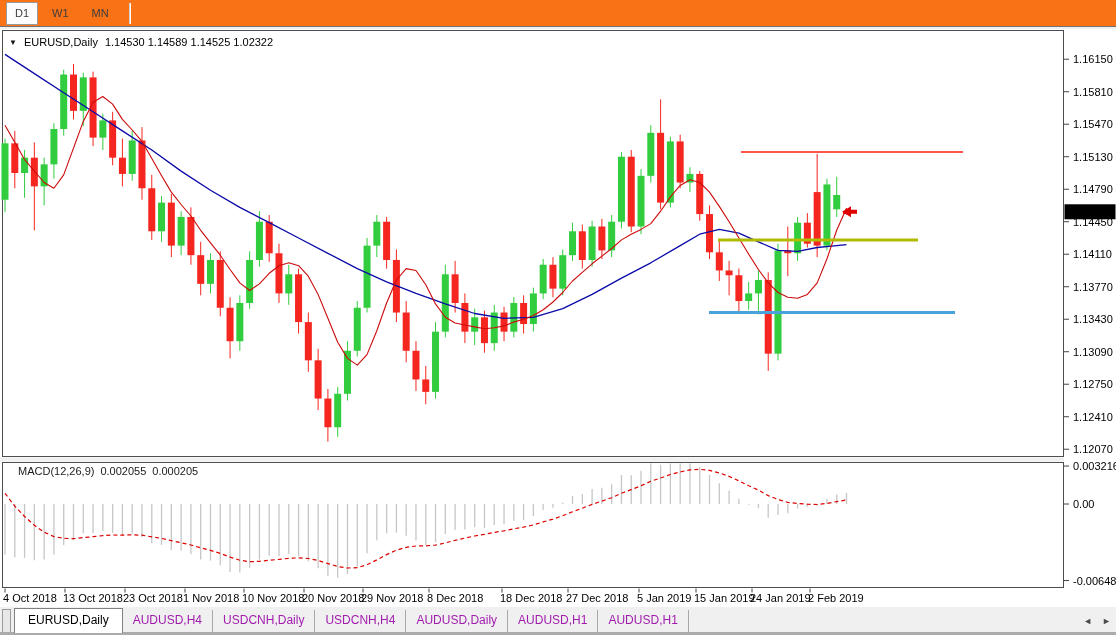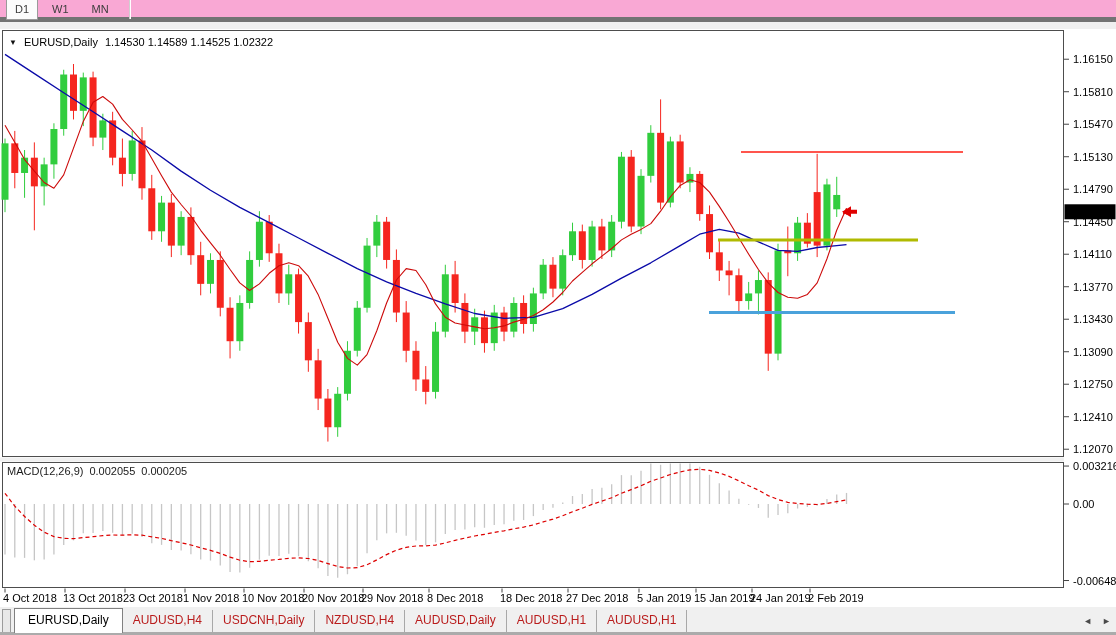--- a/index.html
+++ b/index.html
@@ -1,41 +1,41 @@
 <!DOCTYPE html>
 <html><head>
 <meta charset="utf-8">
 <style>
   html,body{margin:0;padding:0;}
   body{width:1116px;height:635px;position:relative;background:#f0f0f0;
        font-family:"Liberation Sans",sans-serif;overflow:hidden;}
   
-  .toolbar{position:absolute;top:0;left:0;width:1116px;height:22px;background:#f9a8d4;
-           border-bottom:5px solid #737373;display:flex;align-items:center;padding-left:6px;
+  .toolbar{position:absolute;top:0;left:0;width:1116px;height:27px;background:#f97316;
+           border-bottom:1px solid #737373;display:flex;align-items:center;padding-left:6px;
            box-sizing:border-box;}
   .tf-btn{height:21px;padding:0 8px;font-size:11px;color:#3c3c3c;display:flex;align-items:center;
           margin-right:5px;border:1px solid transparent;border-radius:1px;cursor:default;}
   .tf-btn.active{background:#fcfcfc;border:1px solid #9a9a9a;}
   .toolbar-sep{width:1px;height:21px;background:#cfcfcf;border-right:1px solid #ffffff;margin-left:6px;}
   
   .chart-header{position:absolute;top:36px;left:9px;font-size:11px;color:#000;z-index:5;
                 display:flex;align-items:center;gap:7px;white-space:nowrap;}
   .chart-header .tri{font-size:8px;color:#111;}
-  .macd-header{position:absolute;top:465px;left:7px;font-size:11px;color:#1a1a1a;z-index:5;
+  .macd-header{position:absolute;top:465px;left:18px;font-size:11px;color:#1a1a1a;z-index:5;
                display:flex;gap:6px;white-space:nowrap;}
   
   #chart-svg{position:absolute;top:29px;left:0;z-index:1;}
   #chart-svg text{font-family:"Liberation Sans",sans-serif;font-size:11px;fill:#000;}
   
   .tabbar{position:absolute;top:606px;left:0;width:1116px;height:29px;background:#f0f0f0;
           box-sizing:border-box;border-top:1px solid #ffffff;box-shadow:inset 0 -3px 0 #ababab;
           display:flex;align-items:flex-end;padding-left:2px;}
   .tab-strip{width:7px;height:22px;background:#e8e8e8;border:1px solid #9b9b9b;border-bottom:none;
              margin-right:3px;margin-bottom:3px;}
-  .tab{font-size:12px;color:#b91c1c;padding:3px 10px 5px 10px;margin-bottom:3px;cursor:default;
+  .tab{font-size:12px;color:#a21caf;padding:3px 10px 5px 10px;margin-bottom:3px;cursor:default;
        border-right:1px solid #a8a8a8;white-space:nowrap;}
   .tab.active{background:#ffffff;border:1px solid #808080;border-bottom:none;color:#000;
               padding:4px 13px 6px 13px;margin-bottom:2px;box-shadow:1px 0 0 #fff inset;}
   .tab-arrows{position:absolute;right:5px;bottom:9px;font-size:9px;color:#4a4a4a;display:flex;gap:10px;}
   .tab-arrows span{cursor:default;}
 </style>
 </head>
 <body>
 
 <div class="toolbar">
@@ -392,21 +392,21 @@
   <span>MACD(12,26,9)</span>
   <span>0.002055</span>
   <span>0.000205</span>
 </div>
 
 <div class="tabbar">
   <div class="tab-strip"></div>
   <div class="tab active">EURUSD,Daily</div>
   <div class="tab">AUDUSD,H4</div>
   <div class="tab">USDCNH,Daily</div>
-  <div class="tab">NZDUSD,H4</div>
+  <div class="tab">USDCNH,H4</div>
   <div class="tab">AUDUSD,Daily</div>
   <div class="tab">AUDUSD,H1</div>
   <div class="tab">AUDUSD,H1</div>
   <div class="tab-arrows">
     <span>◄</span>
     <span>►</span>
   </div>
 </div>
 
 </body></html>

